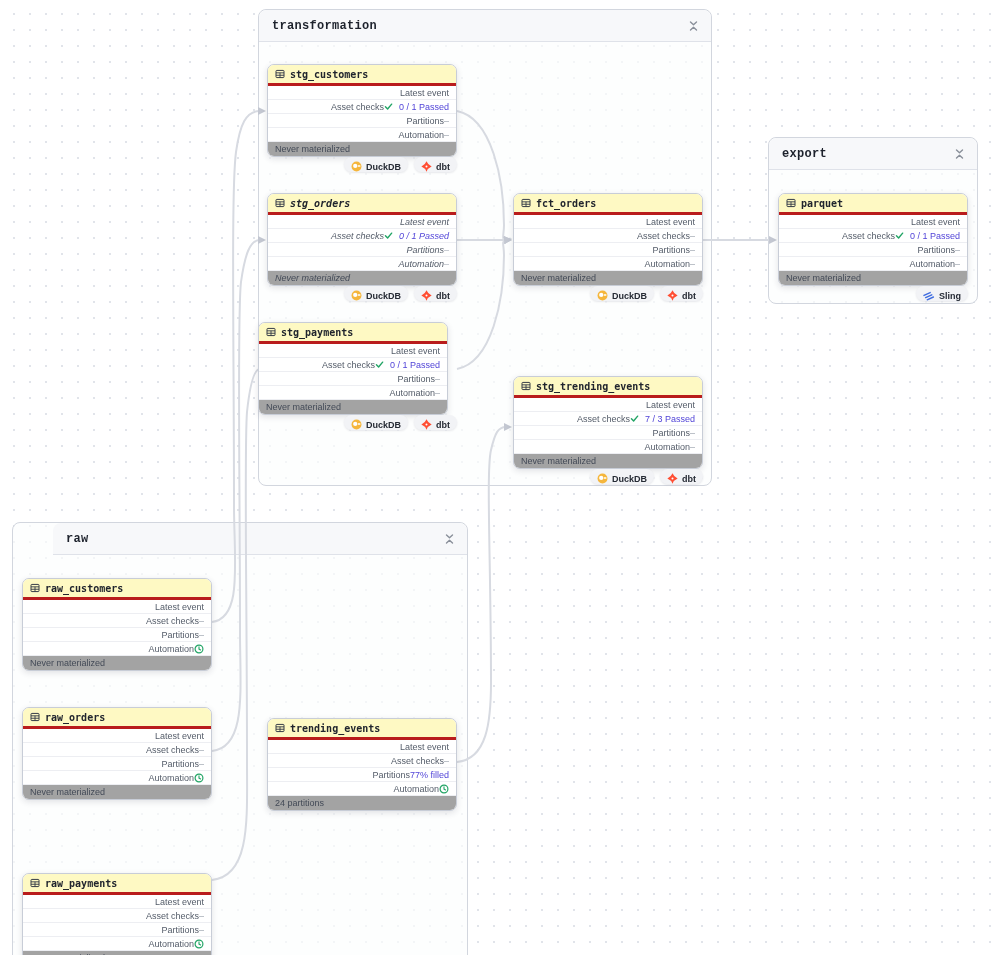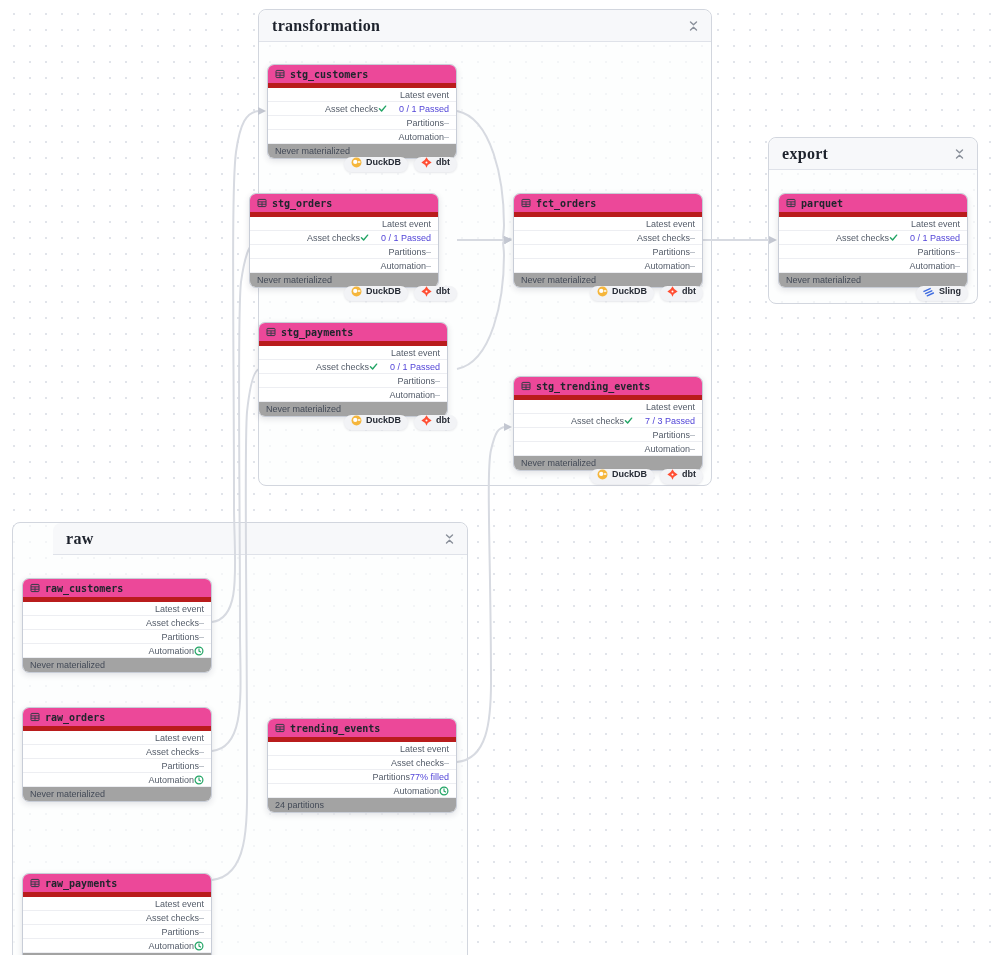--- a/index.html
+++ b/index.html
@@ -14,55 +14,55 @@
   .group{
     position:absolute;z-index:1;border:1px solid #d2d6de;border-radius:8px;
     background:rgba(252,253,254,0.68);box-sizing:border-box;
   }
   .group-header{
     height:31px;display:flex;align-items:center;justify-content:space-between;
     padding:0 13px;background:#f7f8fa;border-bottom:1px solid #dfe2e9;
     border-radius:8px 8px 0 0;cursor:pointer;
   }
   .group-title{
-    font-family:Liberation Serif, serif;font-weight:bold;font-size:16px;
+    font-family:Liberation Mono, monospace;font-weight:bold;font-size:12px;
     color:#1d222c;letter-spacing:.3px;
   }
   .collapse-icon{display:flex;align-items:center;opacity:.75;}
   .node{
     position:absolute;z-index:3;width:190px;box-sizing:border-box;
     background:#ffffff;border:1px solid #c8cdd7;border-radius:7px;
     box-shadow:0 2px 6px rgba(35,42,64,0.13);overflow:hidden;cursor:pointer;
   }
   .node-header{
-    height:18px;background:#ec4899;display:flex;align-items:center;gap:5px;
-    padding:0 7px;border-bottom:5px solid #b91c1c;
+    height:18px;background:#fef9c3;display:flex;align-items:center;gap:5px;
+    padding:0 7px;border-bottom:3px solid #b91c1c;
   }
   .node-title{
     font-family:"DejaVu Sans Mono",monospace;font-weight:bold;font-size:10px;
     color:#21252e;white-space:nowrap;
   }
   .node-row{
     height:13px;display:flex;align-items:center;justify-content:flex-end;
     padding:0 7px;border-bottom:1px solid #edeef2;font-size:9px;
   }
   .row-label{color:#545c69;}
   .row-dash{color:#9aa1ad;}
   .row-link{color:#5245d8;display:flex;align-items:center;gap:3px;}
-  .row-right{display:flex;align-items:center;gap:12px;}
+  .row-right{display:flex;align-items:center;gap:6px;}
   .node-footer{
     height:14px;background:#a3a3a3;display:flex;align-items:center;
     padding:0 7px;font-size:9px;color:#434a57;
   }
   .badges{
     position:absolute;z-index:3;width:190px;display:flex;gap:6px;
     justify-content:flex-end;align-items:center;
   }
   .badge{
-    height:15px;display:flex;align-items:flex-start;gap:4px;padding:0 7px;
+    height:15px;display:flex;align-items:flex-end;gap:4px;padding:0 7px;
     background:#f2f3f6;border-radius:8px;font-size:9px;font-weight:bold;
     color:#262b35;box-shadow:0 1px 2px rgba(35,42,64,0.10);cursor:pointer;
   }
   .icon{display:flex;align-items:center;}
 </style>
 </head>
 <body>
 
 <div id="canvas">
   <svg id="edges" width="996" height="955" viewBox="0 0 996 955">
@@ -171,21 +171,21 @@
         <span class="badge">
           <span class="icon">
             <svg width="11" height="11" viewBox="0 0 12 12">
               <path d="M6 0.4 Q7.4 4.2 11.6 6 Q7.4 7.8 6 11.6 Q4.6 7.8 0.4 6 Q4.6 4.2 6 0.4 Z" fill="#ff4e33"></path>
               <circle cx="6" cy="6" r="1.1" fill="#ffffff"></circle>
             </svg>
           </span>
           <span>dbt</span>
         </span>
       </div>
-      <div class="node" style="left: 249px; top: 193px;">
+      <div class="node" style="left: 267px; top: 193px; font-style: italic;">
     <div class="node-header">
       <span class="icon">
         <svg width="10" height="10" viewBox="0 0 12 12" fill="none">
           <rect x="1.2" y="1.7" width="9.6" height="8.6" rx="1" stroke="#353b47" stroke-width="1.2"></rect>
           <path d="M1.2 4.6 H10.8 M1.2 7.5 H10.8 M6 4.6 V10.3" stroke="#353b47" stroke-width="1.1"></path>
         </svg>
       </span>
       <span class="node-title">stg_orders</span>
     </div>
     <div class="node-rows">

